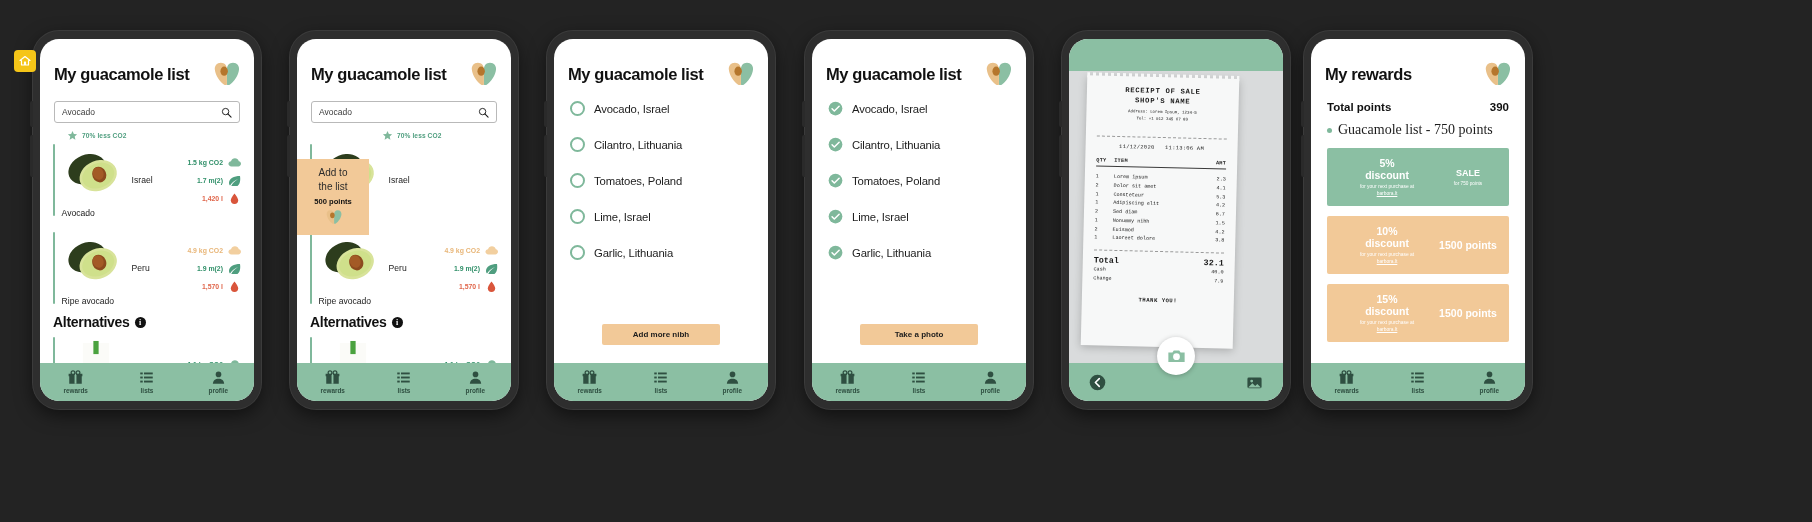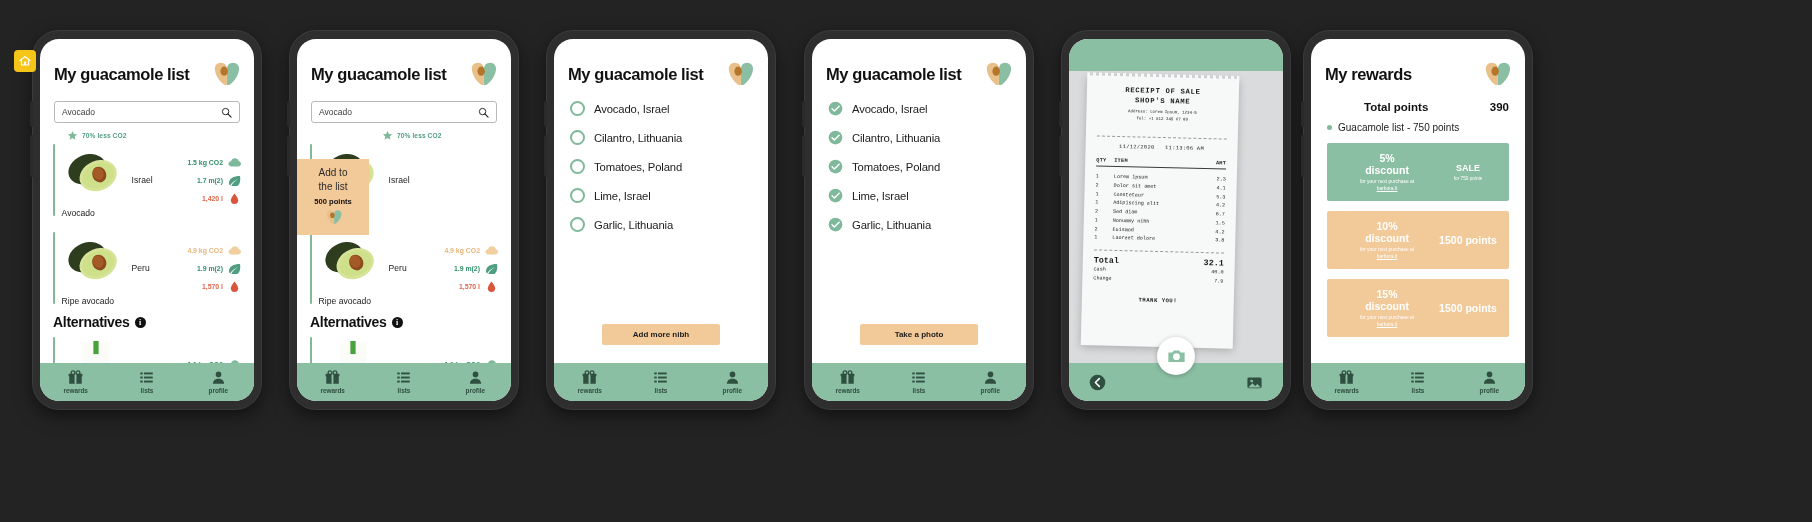--- a/index.html
+++ b/index.html
@@ -119,21 +119,21 @@
   
   .bottom-nav{
     position:absolute; left:0; right:0; bottom:0; height:38px; background:#8bbfa3;
     display:flex; align-items:center; z-index:20;
   }
   .nav-item{ flex:1; display:flex; flex-direction:column; align-items:center; gap:2px; }
   .nav-item svg{ width:15px; height:15px; }
   .nav-item span{ font-size:6.4px; color:#2f4f41; font-weight:600; }
 
   
-  .check-list{ padding:14px 16px 0 16px; display:flex; flex-direction:column; gap:14px; }
+  .check-list{ padding:14px 16px 0 16px; display:flex; flex-direction:column; gap:21px; }
   .check-item{ display:flex; align-items:center; gap:9px; }
   .check-item .label{ font-size:11.3px; color:#1c1c1c; letter-spacing:-.15px;}
   .ring{
     width:15px; height:15px; border-radius:50%; border:2.3px solid #7fb89b; flex:none;
   }
   .tick{ width:15px; height:15px; flex:none; }
 
   .cta{
     position:absolute; left:50%; transform:translateX(-50%); bottom:56px;
     background:#f2c998; color:#1d1d1d; font-size:8px; font-weight:700;
@@ -186,27 +186,26 @@
   .cam-nav{
     position:absolute; left:0; right:0; bottom:0; height:38px; background:#8bbfa3;
     display:flex; align-items:center; justify-content:space-between; padding:0 20px; z-index:5;
   }
   .cam-nav svg{ width:17px; height:17px; }
 
   
   .rw-points{
     display:flex; align-items:baseline; justify-content:space-between;
     padding:14px 16px 0 16px;
-    margin-left:37px;
   }
   .rw-points .lbl{ font-size:11.5px; font-weight:700; color:#111; }
   .rw-points .val{ font-size:11.5px; font-weight:700; color:#111; }
   .rw-src{ display:flex; align-items:center; gap:6px; padding:9px 16px 0 16px; }
   .rw-src .dot{ width:5px; height:5px; border-radius:50%; background:#7fb89b; flex:none;}
-  .rw-src .txt{ font-size:10px; color:#1c1c1c; }
+  .rw-src .txt{ font-size:14px; color:#1c1c1c;font-family:Liberation Serif, serif; }
   .rw-cards{ padding:10px 16px 0 16px; display:flex; flex-direction:column; gap:10px; }
   .rw-card{
     height:58px; border-radius:2px; display:flex; align-items:center; padding:0 10px;
     color:#fff;
   }
   .rw-card.green{ background:#8bbfa3; }
   .rw-card.tan{ background:#f2c998; }
   .rw-left{ flex:1; text-align:center; }
   .rw-pct{ font-size:10.5px; font-weight:700; line-height:1.15; }
   .rw-disc{ font-size:10.5px; font-weight:700; line-height:1.15; }

